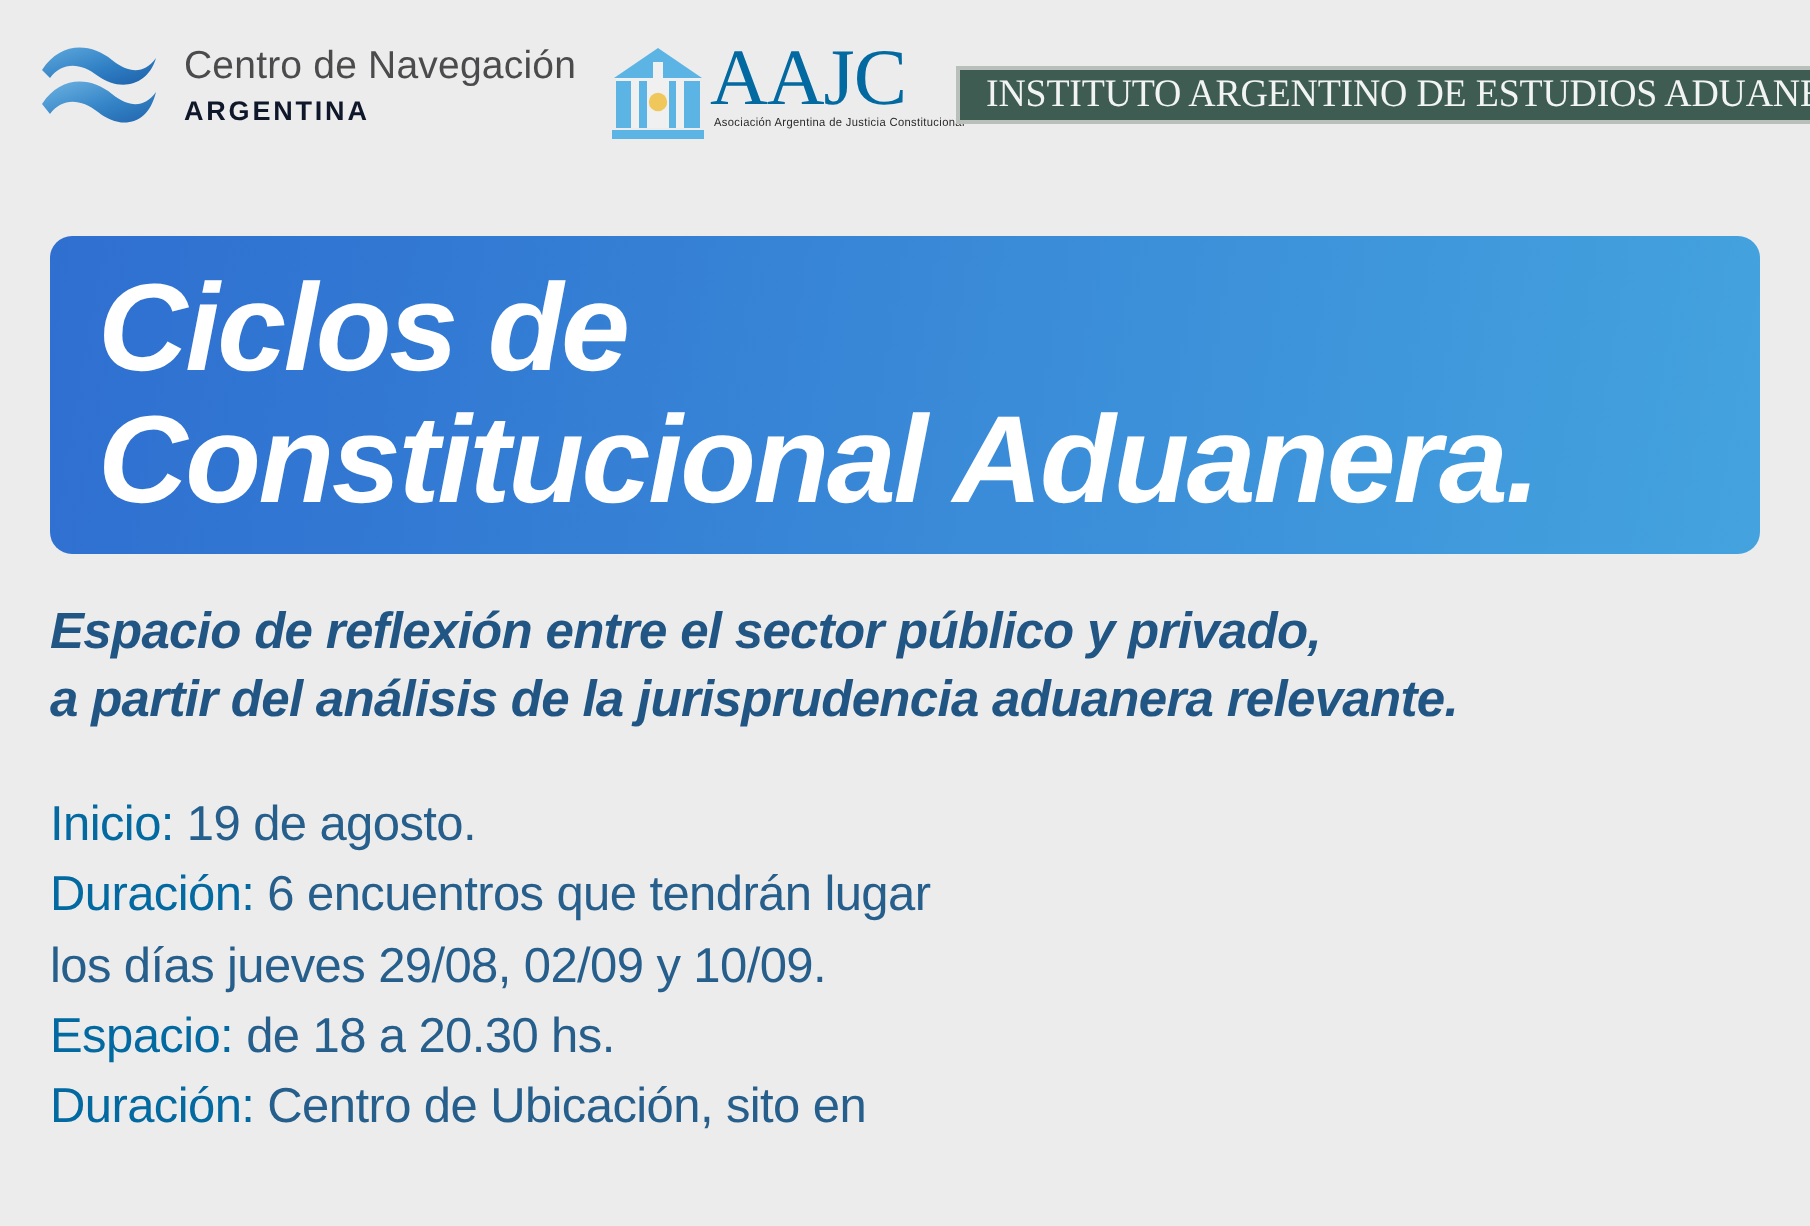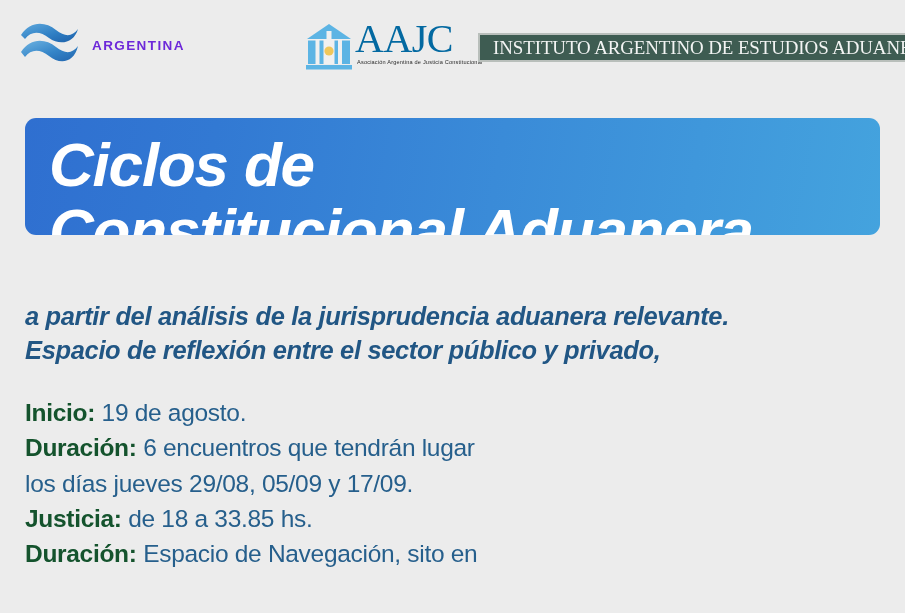--- a/index.html
+++ b/index.html
@@ -55,21 +55,21 @@
   }
   .cdn-name {
     font-size: 19.5px;
     color: #4b4b4d;
     letter-spacing: 0.1px;
     white-space: nowrap;
   }
   .cdn-sub {
     font-size: 13.5px;
     font-weight: bold;
-    color: #6d28d9;
+    color: #0f172a;
     letter-spacing: 1.4px;
     margin-top: 5px;
     white-space: nowrap;
   }
 
   
   .logo-aajc {
     position: absolute;
     left: 305px;
     top: 21px;
@@ -128,21 +128,21 @@
     white-space: nowrap;
     transform: scaleX(0.97);
   }
 
   
   .title-banner {
     position: absolute;
     left: 25px;
     top: 118px;
     width: 855px;
-    height: 117px;
+    height: 159px;
     border-radius: 11px;
     background: linear-gradient(100deg, #2f6fd0 0%, #3279d3 22%, #3a8bd8 55%, #44a3de 100%);
     box-sizing: border-box;
     padding: 14px 0 0 24px;
     overflow: hidden;
   }
   .title-line {
     color: #ffffff;
     font-size: 62px;
     font-weight: bold;
@@ -178,22 +178,22 @@
     width: 620px;
   }
   .detail-line {
     color: #265f8c;
     font-size: 24.5px;
     line-height: 1.44;
     letter-spacing: -0.3px;
     white-space: nowrap;
   }
   .detail-line b {
-    font-weight: bold;
-    color: #14532d;
+    font-weight: normal;
+    color: #0369a1;
   }
 </style>
 </head>
 <body>
 
 <div class="poster">
 
   <div class="logo-strip">
 
     <div class="logo-cdn">
@@ -209,20 +209,21 @@
               <stop offset="0%" stop-color="#6fb4e2"></stop>
               <stop offset="55%" stop-color="#3585c8"></stop>
               <stop offset="100%" stop-color="#2164ad"></stop>
             </linearGradient>
           </defs>
           <path d="M3,16 C12,2 27,2 38,11 C47,18 54,18 60,10 C56,24 42,27 31,19 C22,12 13,12 7,20 Z" fill="url(#wavegrad1)"></path>
           <path d="M3,33 C12,19 27,19 38,28 C47,35 54,35 60,27 C56,44 42,46 31,37 C22,30 13,30 7,38 Z" fill="url(#wavegrad2)"></path>
         </svg>
       </span>
       <span class="cdn-text">
+        <span class="cdn-name">Centro de Navegación</span>
         <span class="cdn-sub">ARGENTINA</span>
       </span>
     </div>
 
     <div class="logo-aajc">
       <span class="aajc-mark">
         <svg viewBox="0 0 48 50" width="48" height="50" aria-hidden="true">
 
           <path d="M24,2 L46,17 L2,17 Z" fill="#5cb4e4"></path>
 
@@ -252,35 +253,35 @@
       <span class="iaea-text">INSTITUTO ARGENTINO DE ESTUDIOS ADUANEROS</span>
     </div>
   </div>
 
   <div class="title-banner">
     <div class="title-line">Ciclos de</div>
     <div class="title-line">Constitucional Aduanera.</div>
   </div>
 
   <div class="subtitle">
+    <div class="subtitle-line">Espacio de reflexión entre el sector público y privado,</div>
     <div class="subtitle-line">a partir del análisis de la jurisprudencia aduanera relevante.</div>
-    <div class="subtitle-line">Espacio de reflexión entre el sector público y privado,</div>
   </div>
 
   <div class="details">
     <div class="detail-line">
       <b>Inicio:</b><span> 19 de agosto.</span>
     </div>
     <div class="detail-line">
       <b>Duración:</b><span> 6 encuentros que tendrán lugar</span>
     </div>
     <div class="detail-line">
-      <b></b><span>los días jueves 29/08, 05/09 y 17/09.</span>
-    </div>
-    <div class="detail-line">
-      <b>Justicia:</b><span> de 18 a 33.85 hs.</span>
-    </div>
-    <div class="detail-line">
-      <b>Duración:</b><span> Espacio de Navegación, sito en</span>
+      <b></b><span>los días jueves 29/08, 02/09 y 10/09.</span>
+    </div>
+    <div class="detail-line">
+      <b>Espacio:</b><span> de 18 a 20.30 hs.</span>
+    </div>
+    <div class="detail-line">
+      <b>Duración:</b><span> Centro de Ubicación, sito en</span>
     </div>
   </div>
 
 </div>
 
 </body></html>

